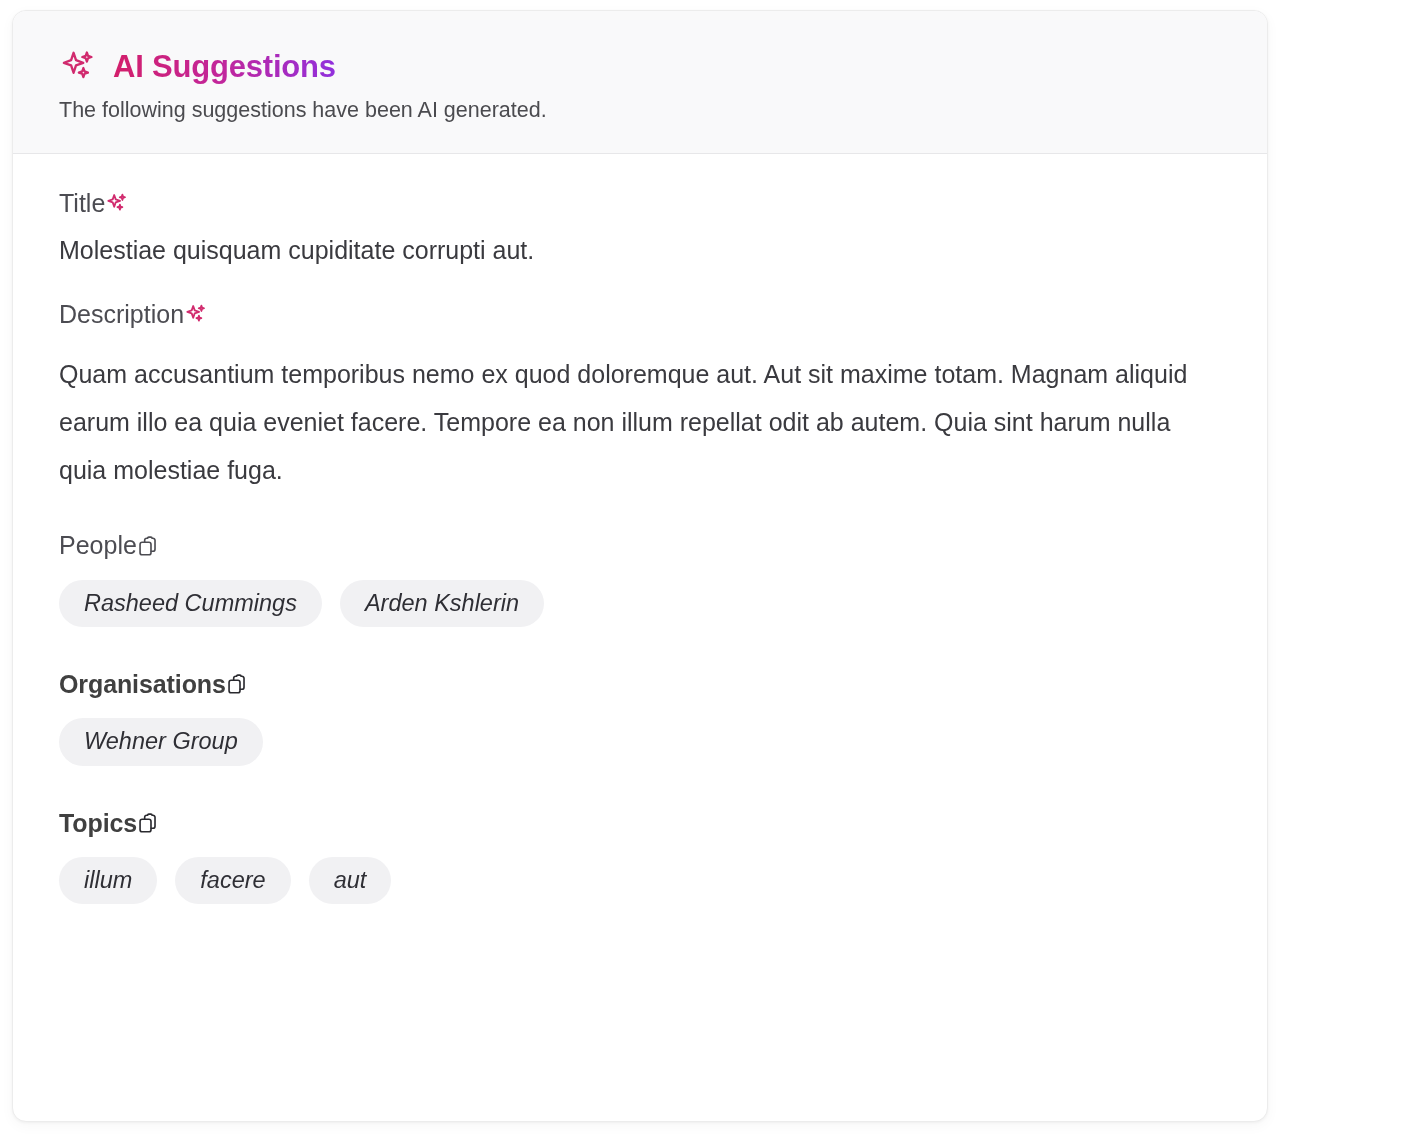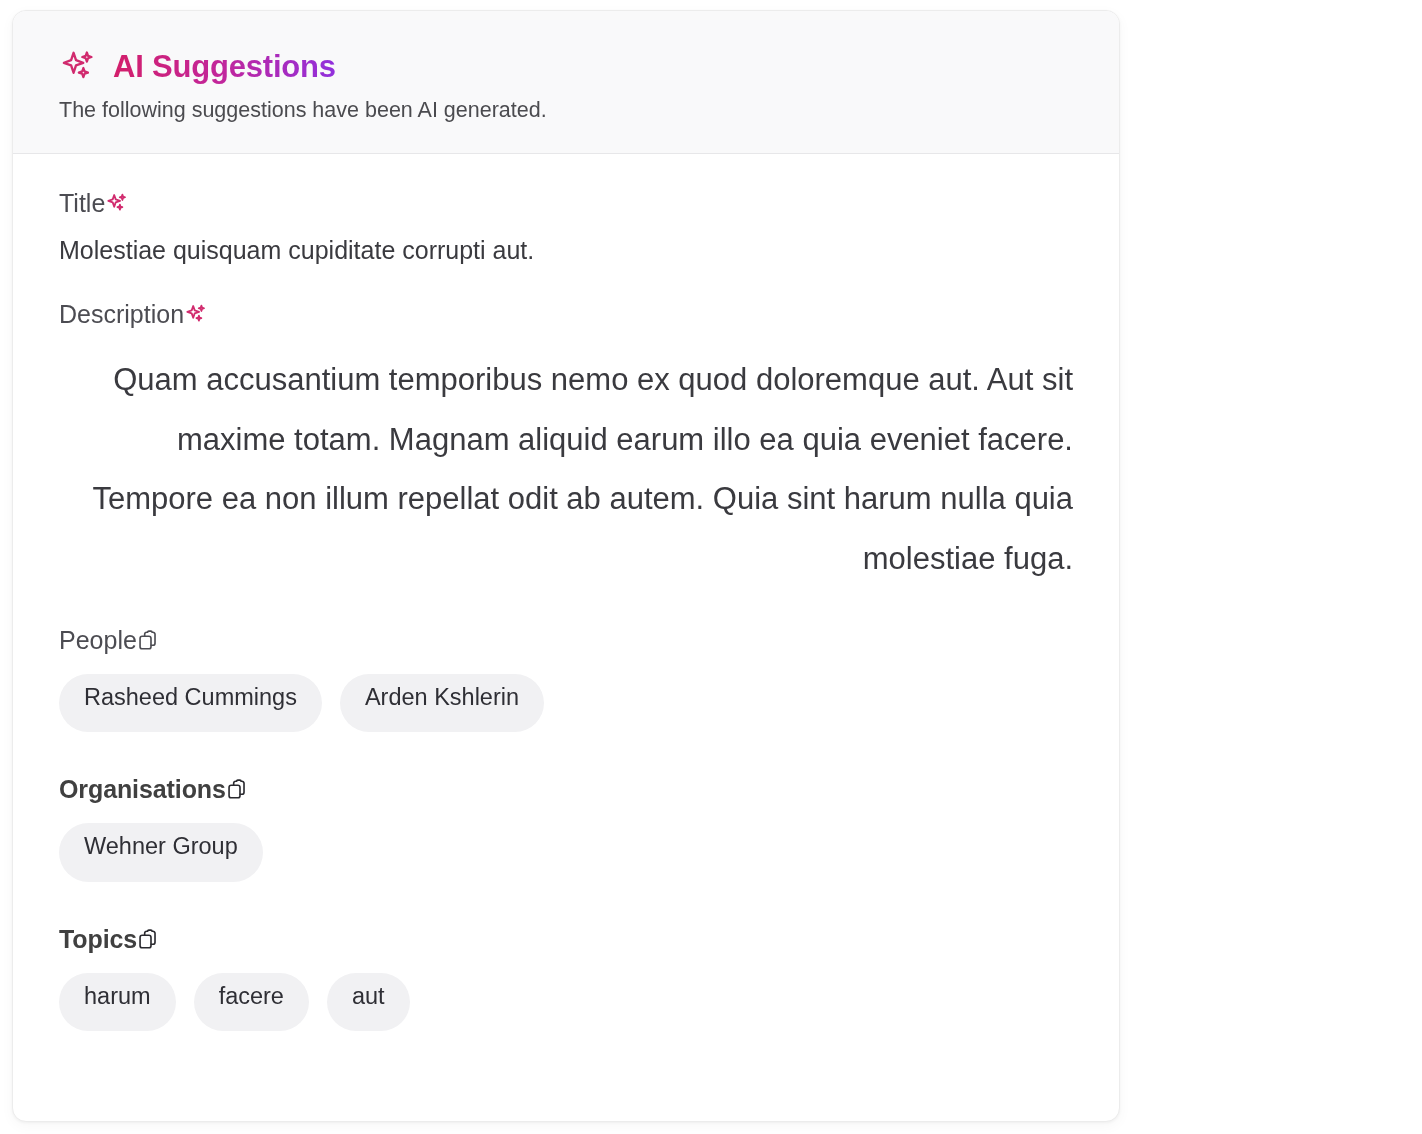--- a/index.html
+++ b/index.html
@@ -10,21 +10,21 @@
     height: 1134px;
     background: #ffffff;
     font-family: "Liberation Sans", sans-serif;
     -webkit-font-smoothing: antialiased;
   }
 
   .card {
     position: absolute;
     left: 12px;
     top: 10px;
-    width: 1108px;
+    width: 1256px;
     height: 1112px;
     background: #ffffff;
     border-radius: 14px;
     border: 1px solid #ececec;
     box-shadow: 0 1px 3px rgba(0,0,0,0.045), 0 4px 14px rgba(0,0,0,0.035);
     overflow: hidden;
   }
 
   
   .card-header {
@@ -82,43 +82,43 @@
   .copy-ico { width: 23px; height: 23px; display: block; flex: 0 0 auto; cursor: pointer; }
 
   .field-value {
     margin-top: 19px;
     font-size: 25px;
     color: #3a3a3f;
     line-height: 1.0;
   }
   .para {
     margin-top: 20px;
-    font-size: 31px;
+    font-size: 25px;
     color: #3a3a3f;
     line-height: 1.92;
     max-width: 1285px;
-    text-align: right;
   }
 
   .tag-row {
     margin-top: 18px;
     display: flex;
     flex-wrap: wrap;
     gap: 18px;
     align-items: center;
   }
   .tag {
     background: #f1f1f3;
     color: #2f2f35;
     border-radius: 999px;
-    padding: 9px 25px 20px 25px;
+    padding: 9px 25px 9px 25px;
     font-size: 23.5px;
     line-height: 1.25;
     white-space: nowrap;
     cursor: default;
+    font-style: italic;
   }
 
   .gap-title-desc { height: 36px; }
   .gap-desc-people { height: 36px; }
   .gap-block { height: 42px; }
 </style>
 </head>
 <body>
 
 <div class="card">
@@ -198,20 +198,20 @@
 
     <div class="field">
       <div class="field-label-row">
         <span class="field-label strong">Topics</span>
         <svg class="copy-ico" viewBox="0 0 24 24">
           <rect x="3.2" y="7.6" width="11.4" height="13.0" rx="2.2" fill="none" stroke="#2a2a2f" stroke-width="1.7"></rect>
           <path d="M8.0 7.6 V5.6 a2.2 2.2 0 0 1 2.2 -2.2 h1.0 v-0.2 a1.0 1.0 0 0 1 1.0 -1.0 h2.4 a1.0 1.0 0 0 1 1.0 1.0 v0.2 h1.0 a2.2 2.2 0 0 1 2.2 2.2 v9.2 a2.2 2.2 0 0 1 -2.2 2.2 h-1.8" fill="none" stroke="#2a2a2f" stroke-width="1.7" stroke-linejoin="round" stroke-linecap="round"></path>
         </svg>
       </div>
       <div class="tag-row">
-        <span class="tag">harum</span>
+        <span class="tag">illum</span>
         <span class="tag">facere</span>
         <span class="tag">aut</span>
       </div>
     </div>
 
   </div>
 </div>
 
 </body></html>

